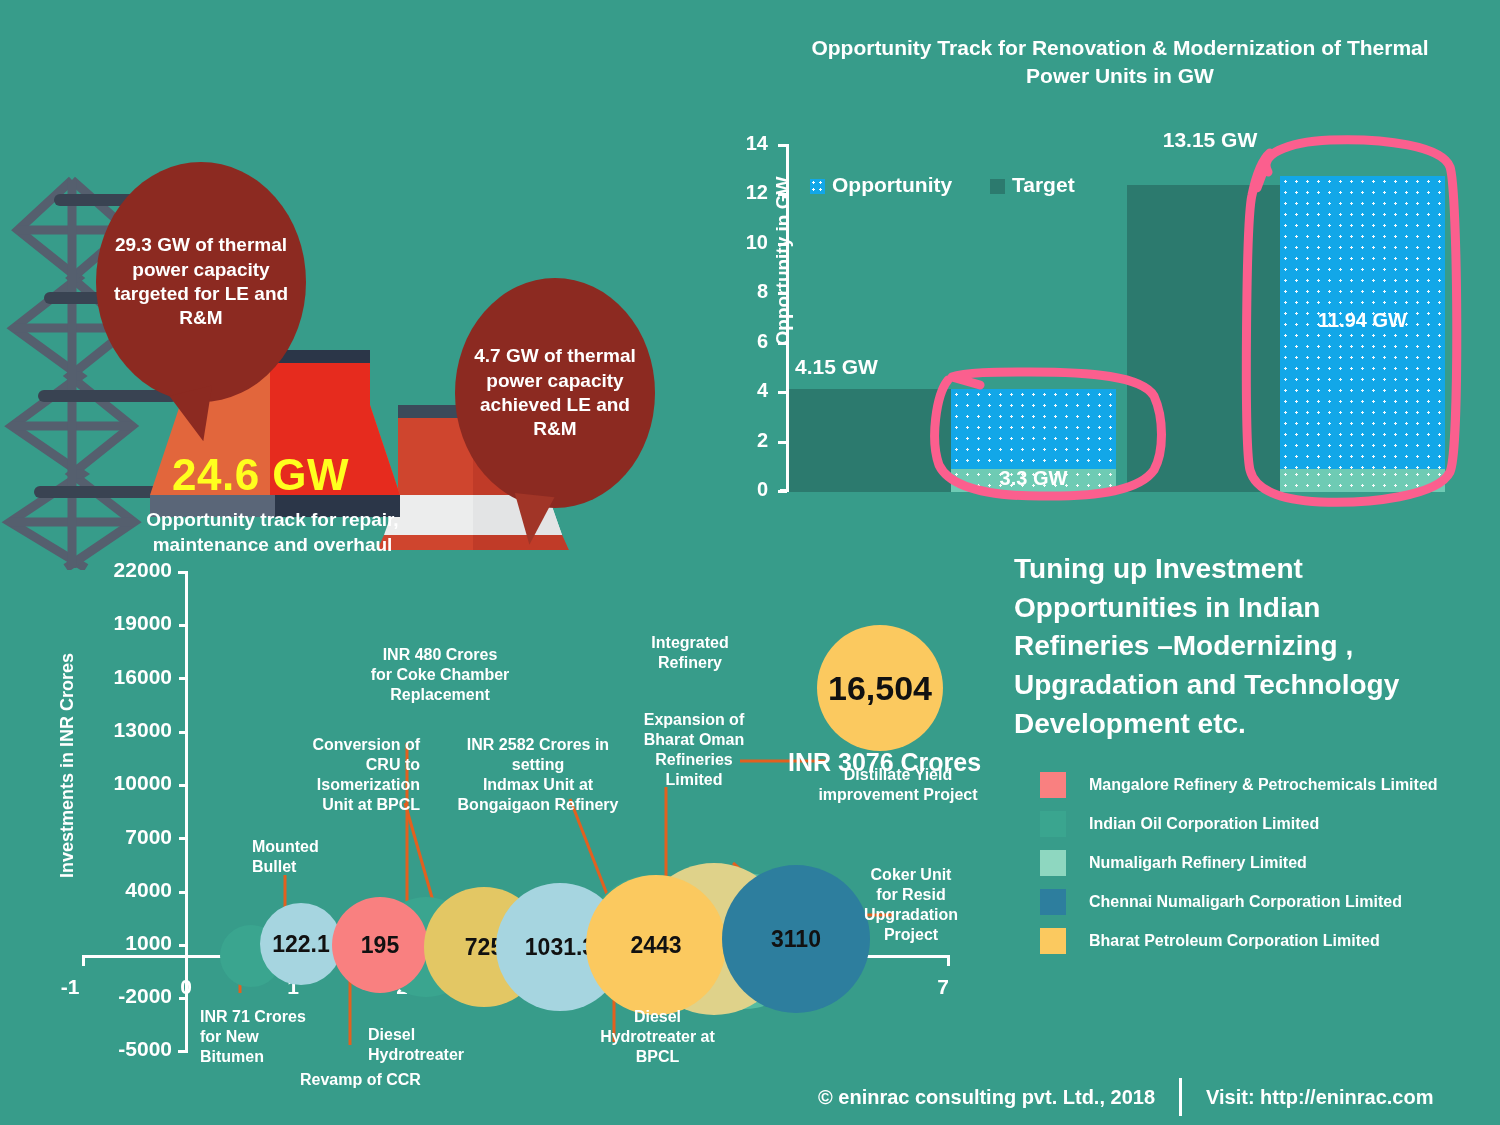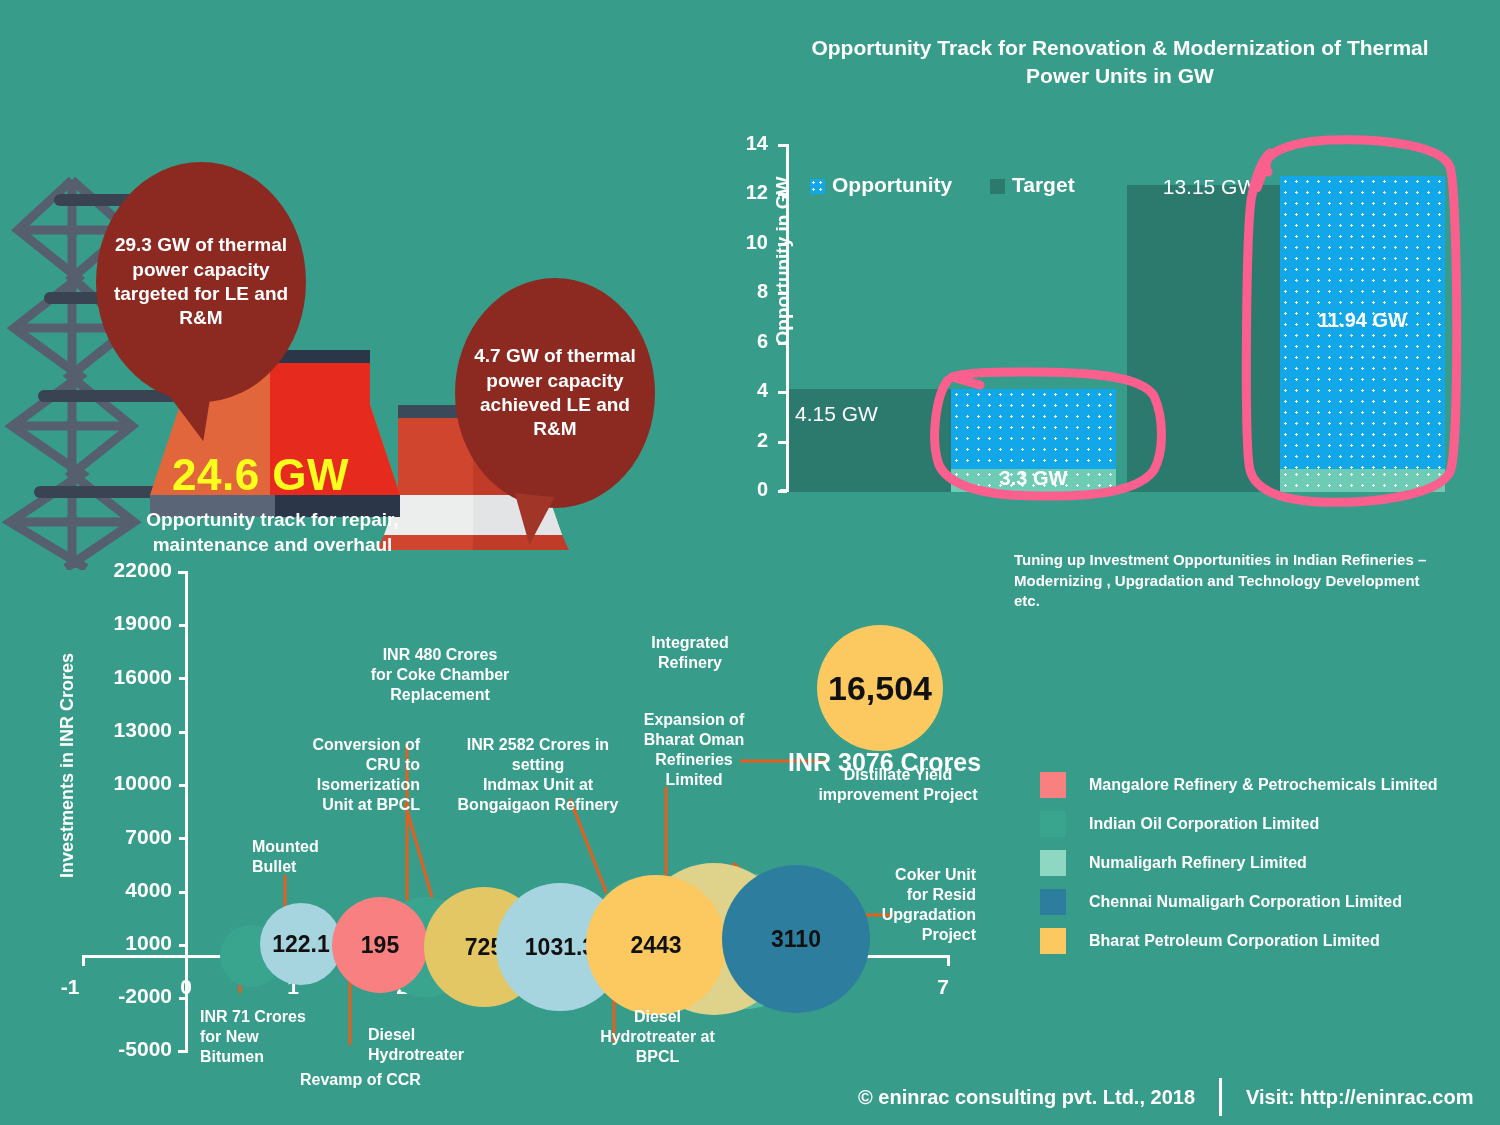--- a/index.html
+++ b/index.html
@@ -60,48 +60,48 @@
     background:#12a7e8;
     background-image:radial-gradient(circle, rgba(255,255,255,.95) 1.1px, rgba(0,0,0,0) 1.2px);
     background-size:11px 11px;
   }
   .bar-opp-base{
     background:#6ecbb4;
     background-image:radial-gradient(circle, rgba(255,255,255,.95) 1.1px, rgba(0,0,0,0) 1.2px);
     background-size:11px 11px;
   }
   .bar-val-in{position:absolute;font-size:20px;font-weight:bold;color:#ffffff;text-align:center;}
-  .bar-val-out{position:absolute;font-size:21px;font-weight:normal;color:#ffffff;text-align:center;margin-top:47px;}
+  .bar-val-out{position:absolute;font-size:21px;font-weight:bold;color:#ffffff;text-align:center;}
   .legend-row{position:absolute;font-size:21px;font-weight:bold;}
   .legend-sw{display:inline-block;width:15px;height:15px;vertical-align:middle;margin-right:7px;}
   .sw-opp{background:#12a7e8;background-image:radial-gradient(circle, #fff 1.2px, rgba(0,0,0,0) 1.3px);background-size:7px 7px;}
   .sw-tgt{background:#2c7a6e;}
 
   
   #bubblechart{left:0;top:545px;width:1010px;height:560px;}
   #bub-ylabel{
     left:-63px;top:210px;width:260px;text-align:center;
     transform:rotate(-90deg);transform-origin:center center;
     font-size:18px;font-weight:bold;
   }
   .bub-ytick{position:absolute;font-size:21px;font-weight:bold;text-align:right;width:92px;}
   .bub-xtick{position:absolute;font-size:21px;font-weight:bold;text-align:center;width:40px;}
   .bubble{position:absolute;border-radius:50%;display:flex;align-items:center;justify-content:center;font-size:23px;font-weight:bold;color:#111111;}
   .callout{position:absolute;font-size:16px;font-weight:bold;line-height:1.25;color:#ffffff;}
 
   
-  #right-head{left:1014px;top:550px;width:430px;font-size:15px;font-weight:bold;line-height:1.38;}
+  #right-head{left:1014px;top:550px;width:430px;font-size:28px;font-weight:bold;line-height:1.38;}
   #legend-companies{left:1040px;top:765px;width:460px;}
   .lg-row{position:relative;height:39px;display:flex;align-items:center;}
   .lg-sw{width:26px;height:26px;margin-right:23px;flex:none;}
   .lg-txt{font-size:16px;font-weight:bold;white-space:nowrap;}
 
   
   #footer{left:818px;top:1078px;display:flex;align-items:center;}
-  #footer .cp{font-size:20px;font-weight:bold;margin-left:40px;}
+  #footer .cp{font-size:20px;font-weight:bold;}
   #footer .divider{width:3px;height:38px;background:#ffffff;margin:0 24px;}
   #footer .visit{font-size:20px;font-weight:bold;}
 </style>
 </head>
 <body>
 
 <div class="stage">
 
   <div class="abs" id="illustration">
 
@@ -331,21 +331,21 @@
 Refineries
 Limited</div>
 
     <div class="callout" style="left:620px;top:88px;width:140px;text-align:center;white-space:pre-line;">Integrated
 Refinery</div>
 
     <div class="callout" style="left:788px;top:202px;width:220px;text-align:left;font-size:25px;">INR 3076 Crores</div>
     <div class="callout" style="left:788px;top:220px;width:220px;text-align:center;white-space:pre-line;">Distillate Yield
 improvement Project</div>
 
-    <div class="callout" style="left:846px;top:320px;width:130px;text-align:right;white-space:pre-line;">Coker Unit
+    <div class="callout" style="left:846px;top:320px;width:130px;text-align:center;white-space:pre-line;">Coker Unit
 for Resid
 Upgradation
 Project</div>
 
     <div class="callout" style="left:200px;top:462px;width:150px;text-align:left;white-space:pre-line;">INR 71 Crores
 for New
 Bitumen</div>
 
     <div class="callout" style="left:300px;top:525px;width:180px;text-align:left;">Revamp of CCR</div>
 

